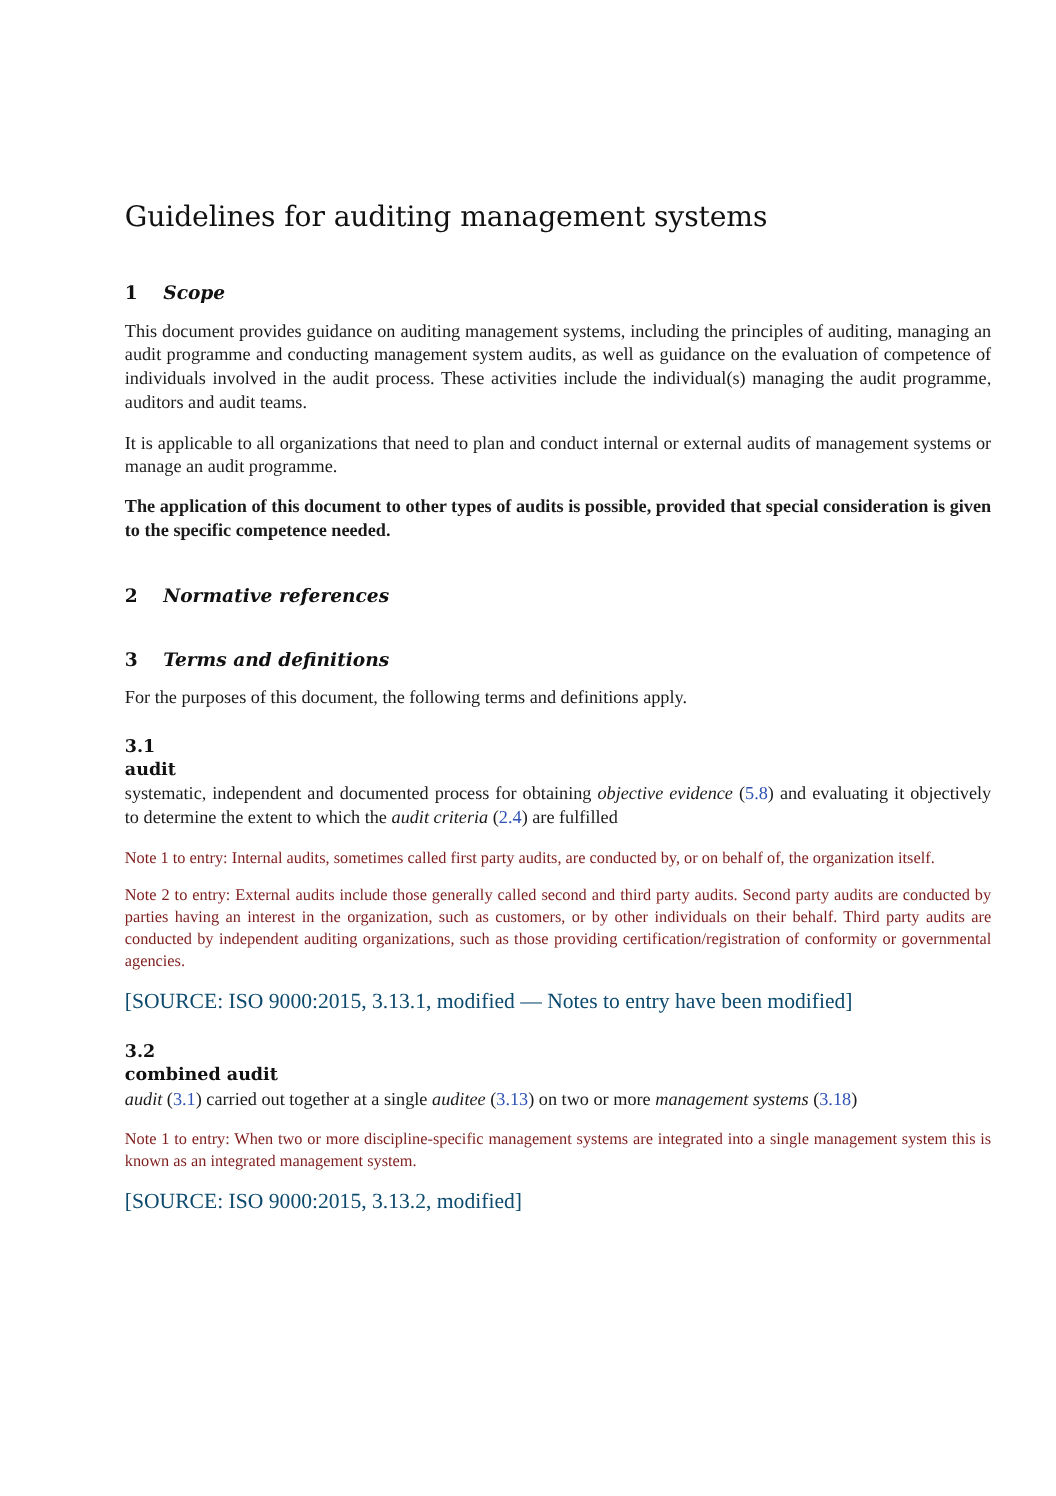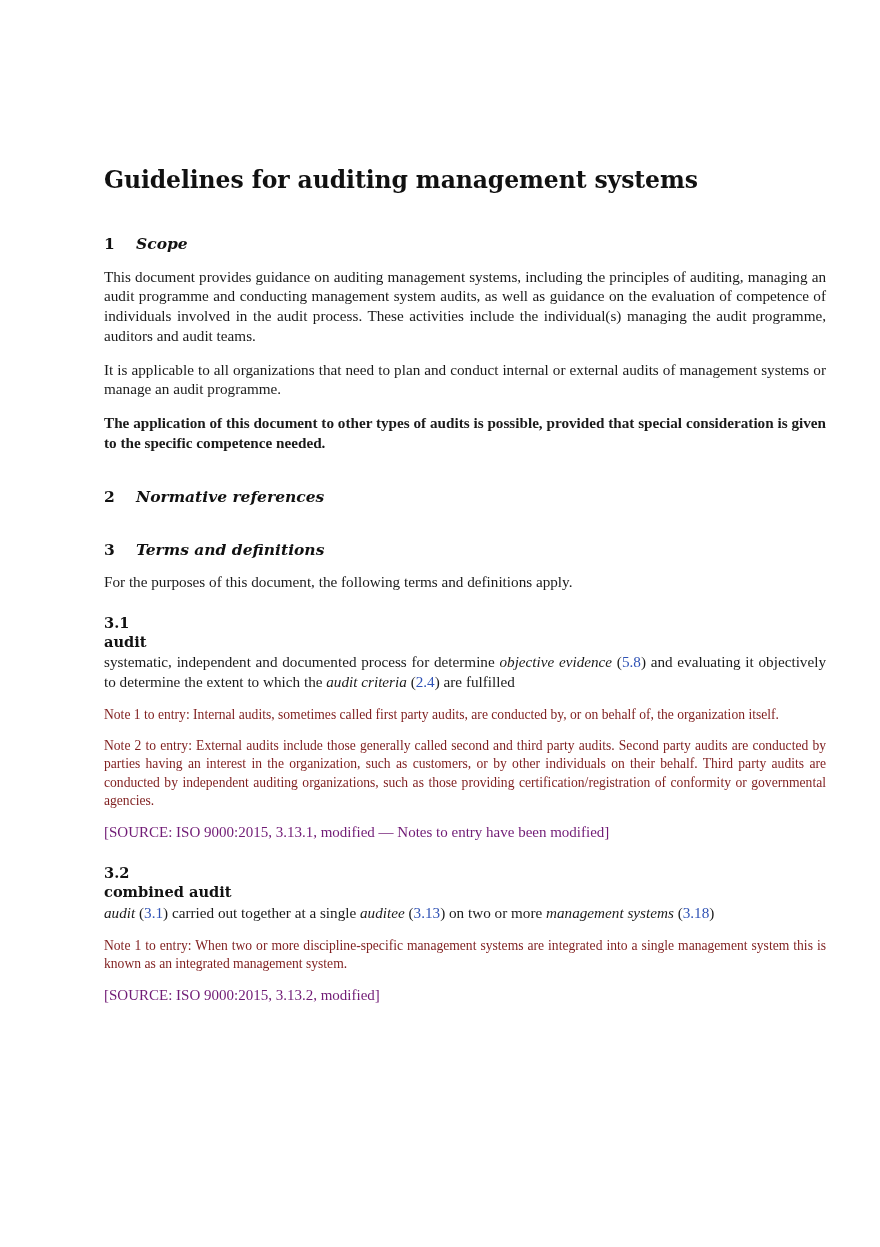--- a/index.html
+++ b/index.html
@@ -27,21 +27,21 @@
     position: absolute;
     left: 104px;
     top: 166px;
     width: 722px;
   }
 
   
   .doc-title {
     font-family: "DejaVu Serif", "Liberation Serif", serif;
     font-size: 23.5px;
-    font-weight: bold;
+    font-weight: normal;
     letter-spacing: -0.1px;
     line-height: 1.2;
     margin: 0 0 40px 0;
     color: #111111;
   }
 
   
   .clause-heading {
     font-family: "DejaVu Serif", "Liberation Serif", serif;
     font-weight: bold;
@@ -79,24 +79,24 @@
     font-size: 13.6px;
     line-height: 1.34;
     text-align: justify;
     text-justify: inter-word;
     margin: 0 0 13px 0;
     color: #7f1d1d;
   }
 
   
   p.source {
-    font-size: 15px;
+    font-size: 18px;
     line-height: 1.30;
     margin: 0 0 14px 0;
-    color: #701a75;
+    color: #0c4a6e;
   }
 
   
   .term-entry {
     margin: 0 0 14px 0;
   }
   .term-entry .term-number {
     font-family: "DejaVu Serif", "Liberation Serif", serif;
     font-weight: bold;
     font-size: 14.6px;
@@ -152,21 +152,21 @@
 
     <div class="clause-heading spaced-top">
       <span class="num">3</span>
       <span class="ttl">Terms and definitions</span>
     </div>
     <p class="body">For the purposes of this document, the following terms and definitions apply.</p>
 
     <div class="term-entry gap-before-term">
       <div class="term-number">3.1</div>
       <div class="term-name">audit</div>
-      <div class="term-def"><span>systematic, independent and documented process for determine </span><span class="it">objective evidence</span><span> (</span><a class="xref">5.8</a><span>) and evaluating it objectively to determine the extent to which the </span><span class="it">audit criteria</span><span> (</span><a class="xref">2.4</a><span>) are fulfilled</span></div>
+      <div class="term-def"><span>systematic, independent and documented process for obtaining </span><span class="it">objective evidence</span><span> (</span><a class="xref">5.8</a><span>) and evaluating it objectively to determine the extent to which the </span><span class="it">audit criteria</span><span> (</span><a class="xref">2.4</a><span>) are fulfilled</span></div>
     </div>
     <p class="note">Note 1 to entry: Internal audits, sometimes called first party audits, are conducted by, or on behalf of, the organization itself.</p>
     <p class="note">Note 2 to entry: External audits include those generally called second and third party audits. Second party audits are conducted by parties having an interest in the organization, such as customers, or by other individuals on their behalf. Third party audits are conducted by independent auditing organizations, such as those providing certification/registration of conformity or governmental agencies.</p>
     <p class="source">[SOURCE: ISO 9000:2015, 3.13.1, modified — Notes to entry have been modified]</p>
 
     <div class="term-entry gap-before-term">
       <div class="term-number">3.2</div>
       <div class="term-name">combined audit</div>
       <div class="term-def"><span class="it">audit</span><span> (</span><a class="xref">3.1</a><span>) carried out together at a single </span><span class="it">auditee</span><span> (</span><a class="xref">3.13</a><span>) on two or more </span><span class="it">management systems</span><span> (</span><a class="xref">3.18</a><span>)</span></div>
     </div>

